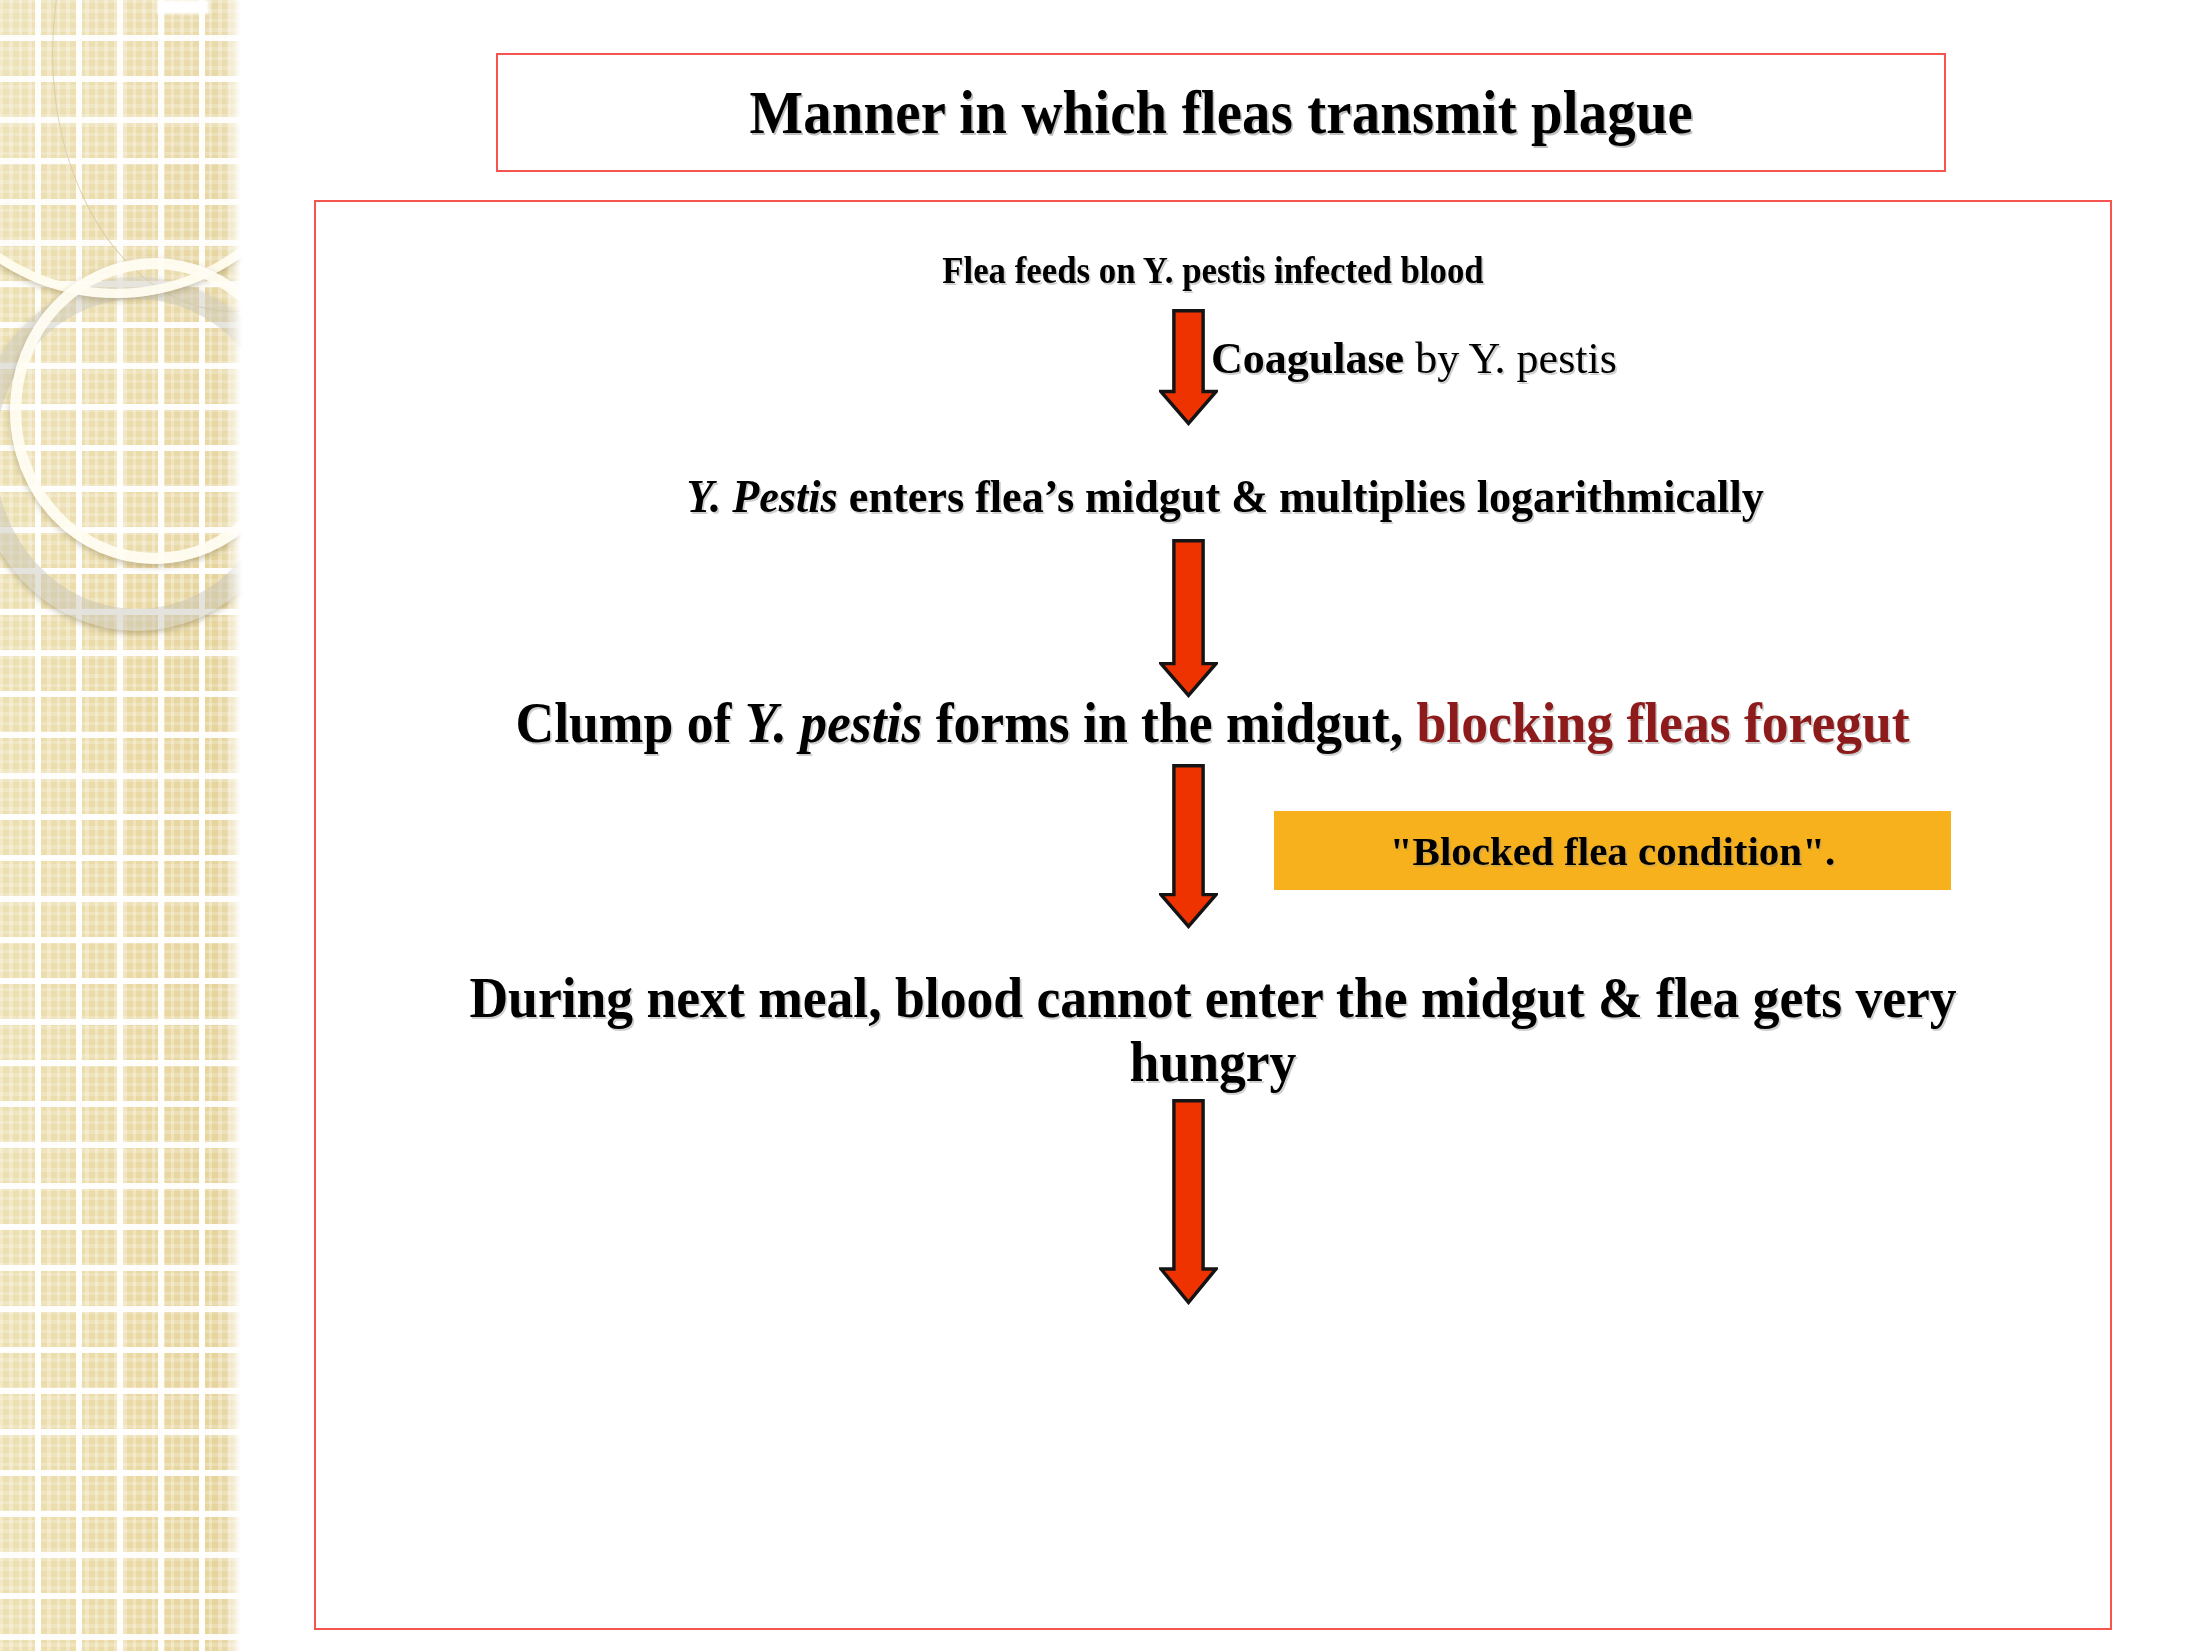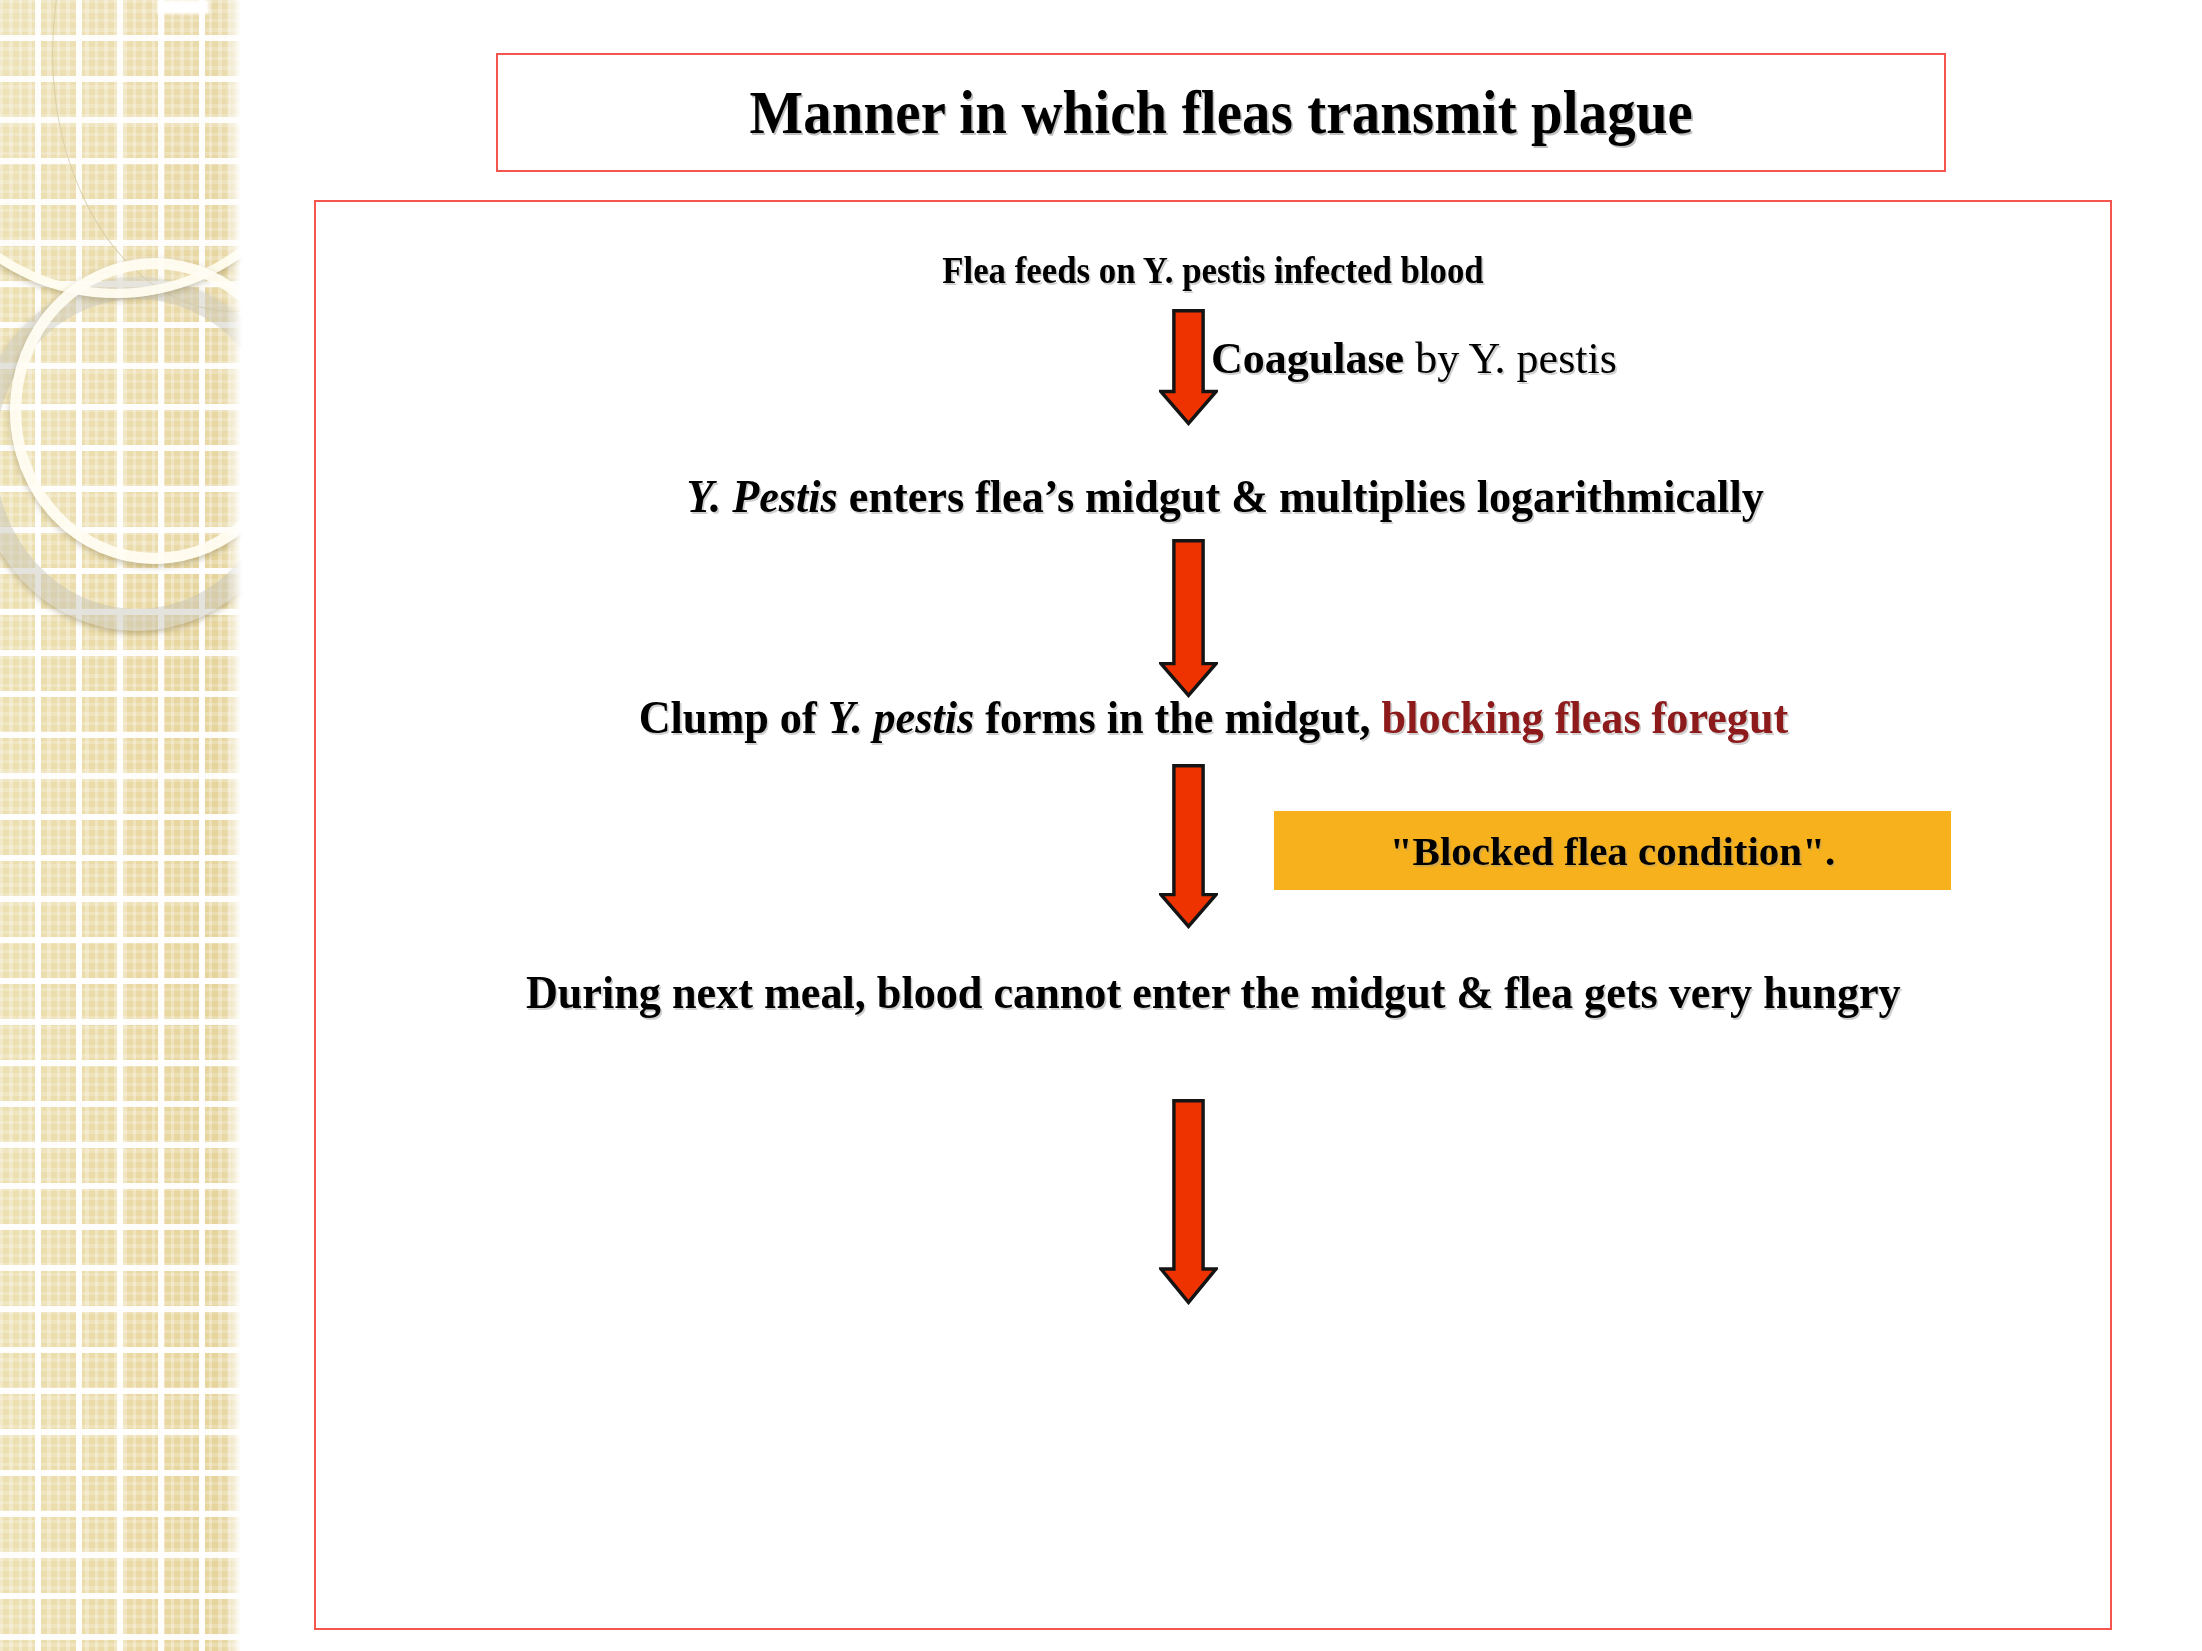--- a/index.html
+++ b/index.html
@@ -155,35 +155,35 @@
   <div class="step" style="top:268px;font-size:47px;margin-left:12px;">
     <span class="sq"><span class="ital">Y. Pestis</span><span> enters flea’s midgut &amp; multiplies logarithmically</span></span>
   </div>
 
   <div class="arrow" style="left:843px;top:337px;">
     <svg width="59" height="159" viewBox="0 0 68 185">
       <polygon points="17,2 51,2 51,145 66,145 34,182 2,145 17,145" fill="#ee3300" stroke="#141414" stroke-width="4" stroke-linejoin="miter"></polygon>
     </svg>
   </div>
 
-  <div class="step" style="top:489px;font-size:47px;">
+  <div class="step" style="top:489px;font-size:57px;">
     <span class="sq"><span>Clump of </span><span class="ital">Y. pestis</span><span> forms in the midgut, </span><span class="dark-red">blocking fleas foregut</span></span>
   </div>
 
   <div class="arrow" style="left:843px;top:562px;">
     <svg width="59" height="165" viewBox="0 0 68 192">
       <polygon points="17,2 51,2 51,152 66,152 34,189 2,152 17,152" fill="#ee3300" stroke="#141414" stroke-width="4" stroke-linejoin="miter"></polygon>
     </svg>
   </div>
 
   <div id="blocked-badge" style="left:958px;top:609px;width:677px;height:79px;font-size:41px;">
     <span>"Blocked flea condition".</span>
   </div>
 
-  <div class="step" style="top:764px;font-size:47px;padding:0 52px;box-sizing:border-box;">
+  <div class="step" style="top:764px;font-size:57px;padding:0 52px;box-sizing:border-box;">
     <span class="sq">During next meal, blood cannot enter the midgut &amp; flea gets very hungry</span>
   </div>
 
   <div class="arrow" style="left:843px;top:897px;">
     <svg width="59" height="206" viewBox="0 0 68 240">
       <polygon points="17,2 51,2 51,198 66,198 34,237 2,198 17,198" fill="#ee3300" stroke="#141414" stroke-width="4" stroke-linejoin="miter"></polygon>
     </svg>
   </div>
 
 

